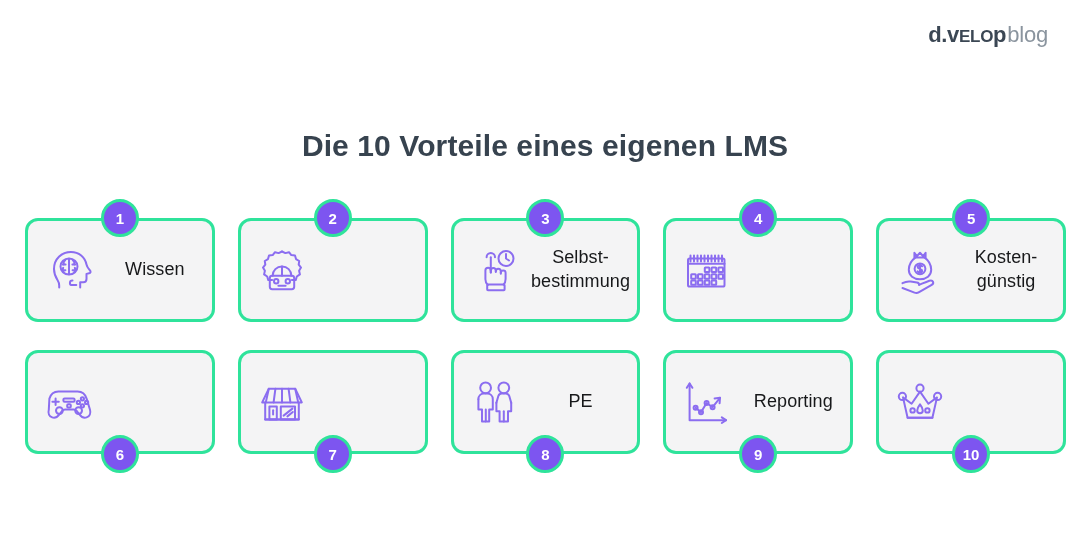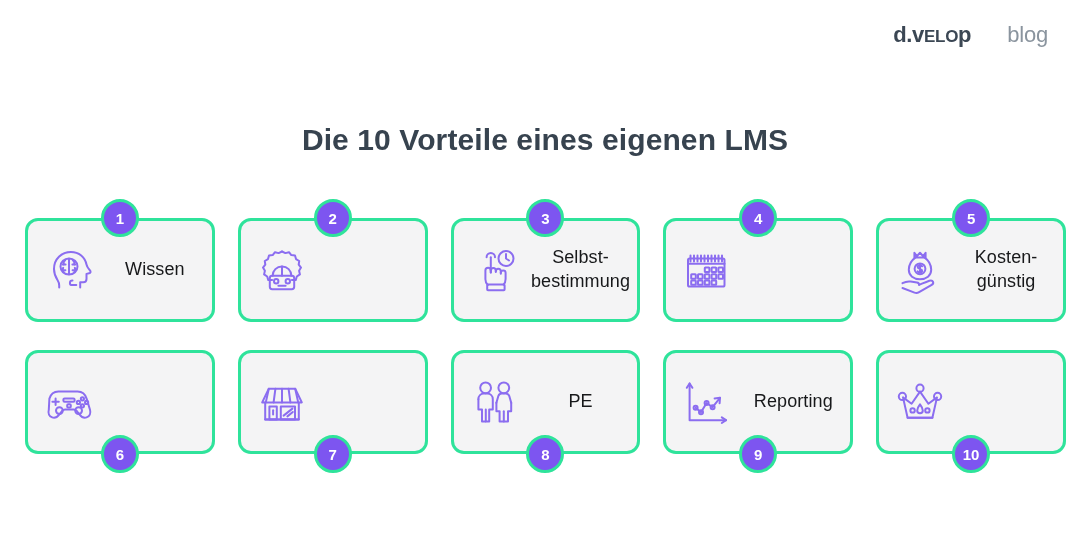--- a/index.html
+++ b/index.html
@@ -15,45 +15,44 @@
     position: relative;
   }
 
   
   .logo {
     position: absolute;
     top: 22px;
     right: 42px;
     display: flex;
     align-items: baseline;
-    gap: 24px;
+    gap: 1px;
     letter-spacing: -0.2px;
   }
   .logo-mark {
     font-size: 22px;
     font-weight: bold;
     color: #3b4754;
     letter-spacing: -0.3px;
   }
   .logo-mark .sc {
     font-size: 17px;
     vertical-align: baseline;
   }
   .logo-word {
     font-size: 22px;
     font-weight: 400;
     color: #8a949e;
     letter-spacing: -0.2px;
-    margin-left: 12px;
   }
 
   
   .page-title {
     position: absolute;
-    top: 103px;
+    top: 109px;
     left: 0;
     width: 1090px;
     text-align: center;
     font-size: 30px;
     font-weight: bold;
     color: #37434f;
     letter-spacing: 0.1px;
   }
 
   

